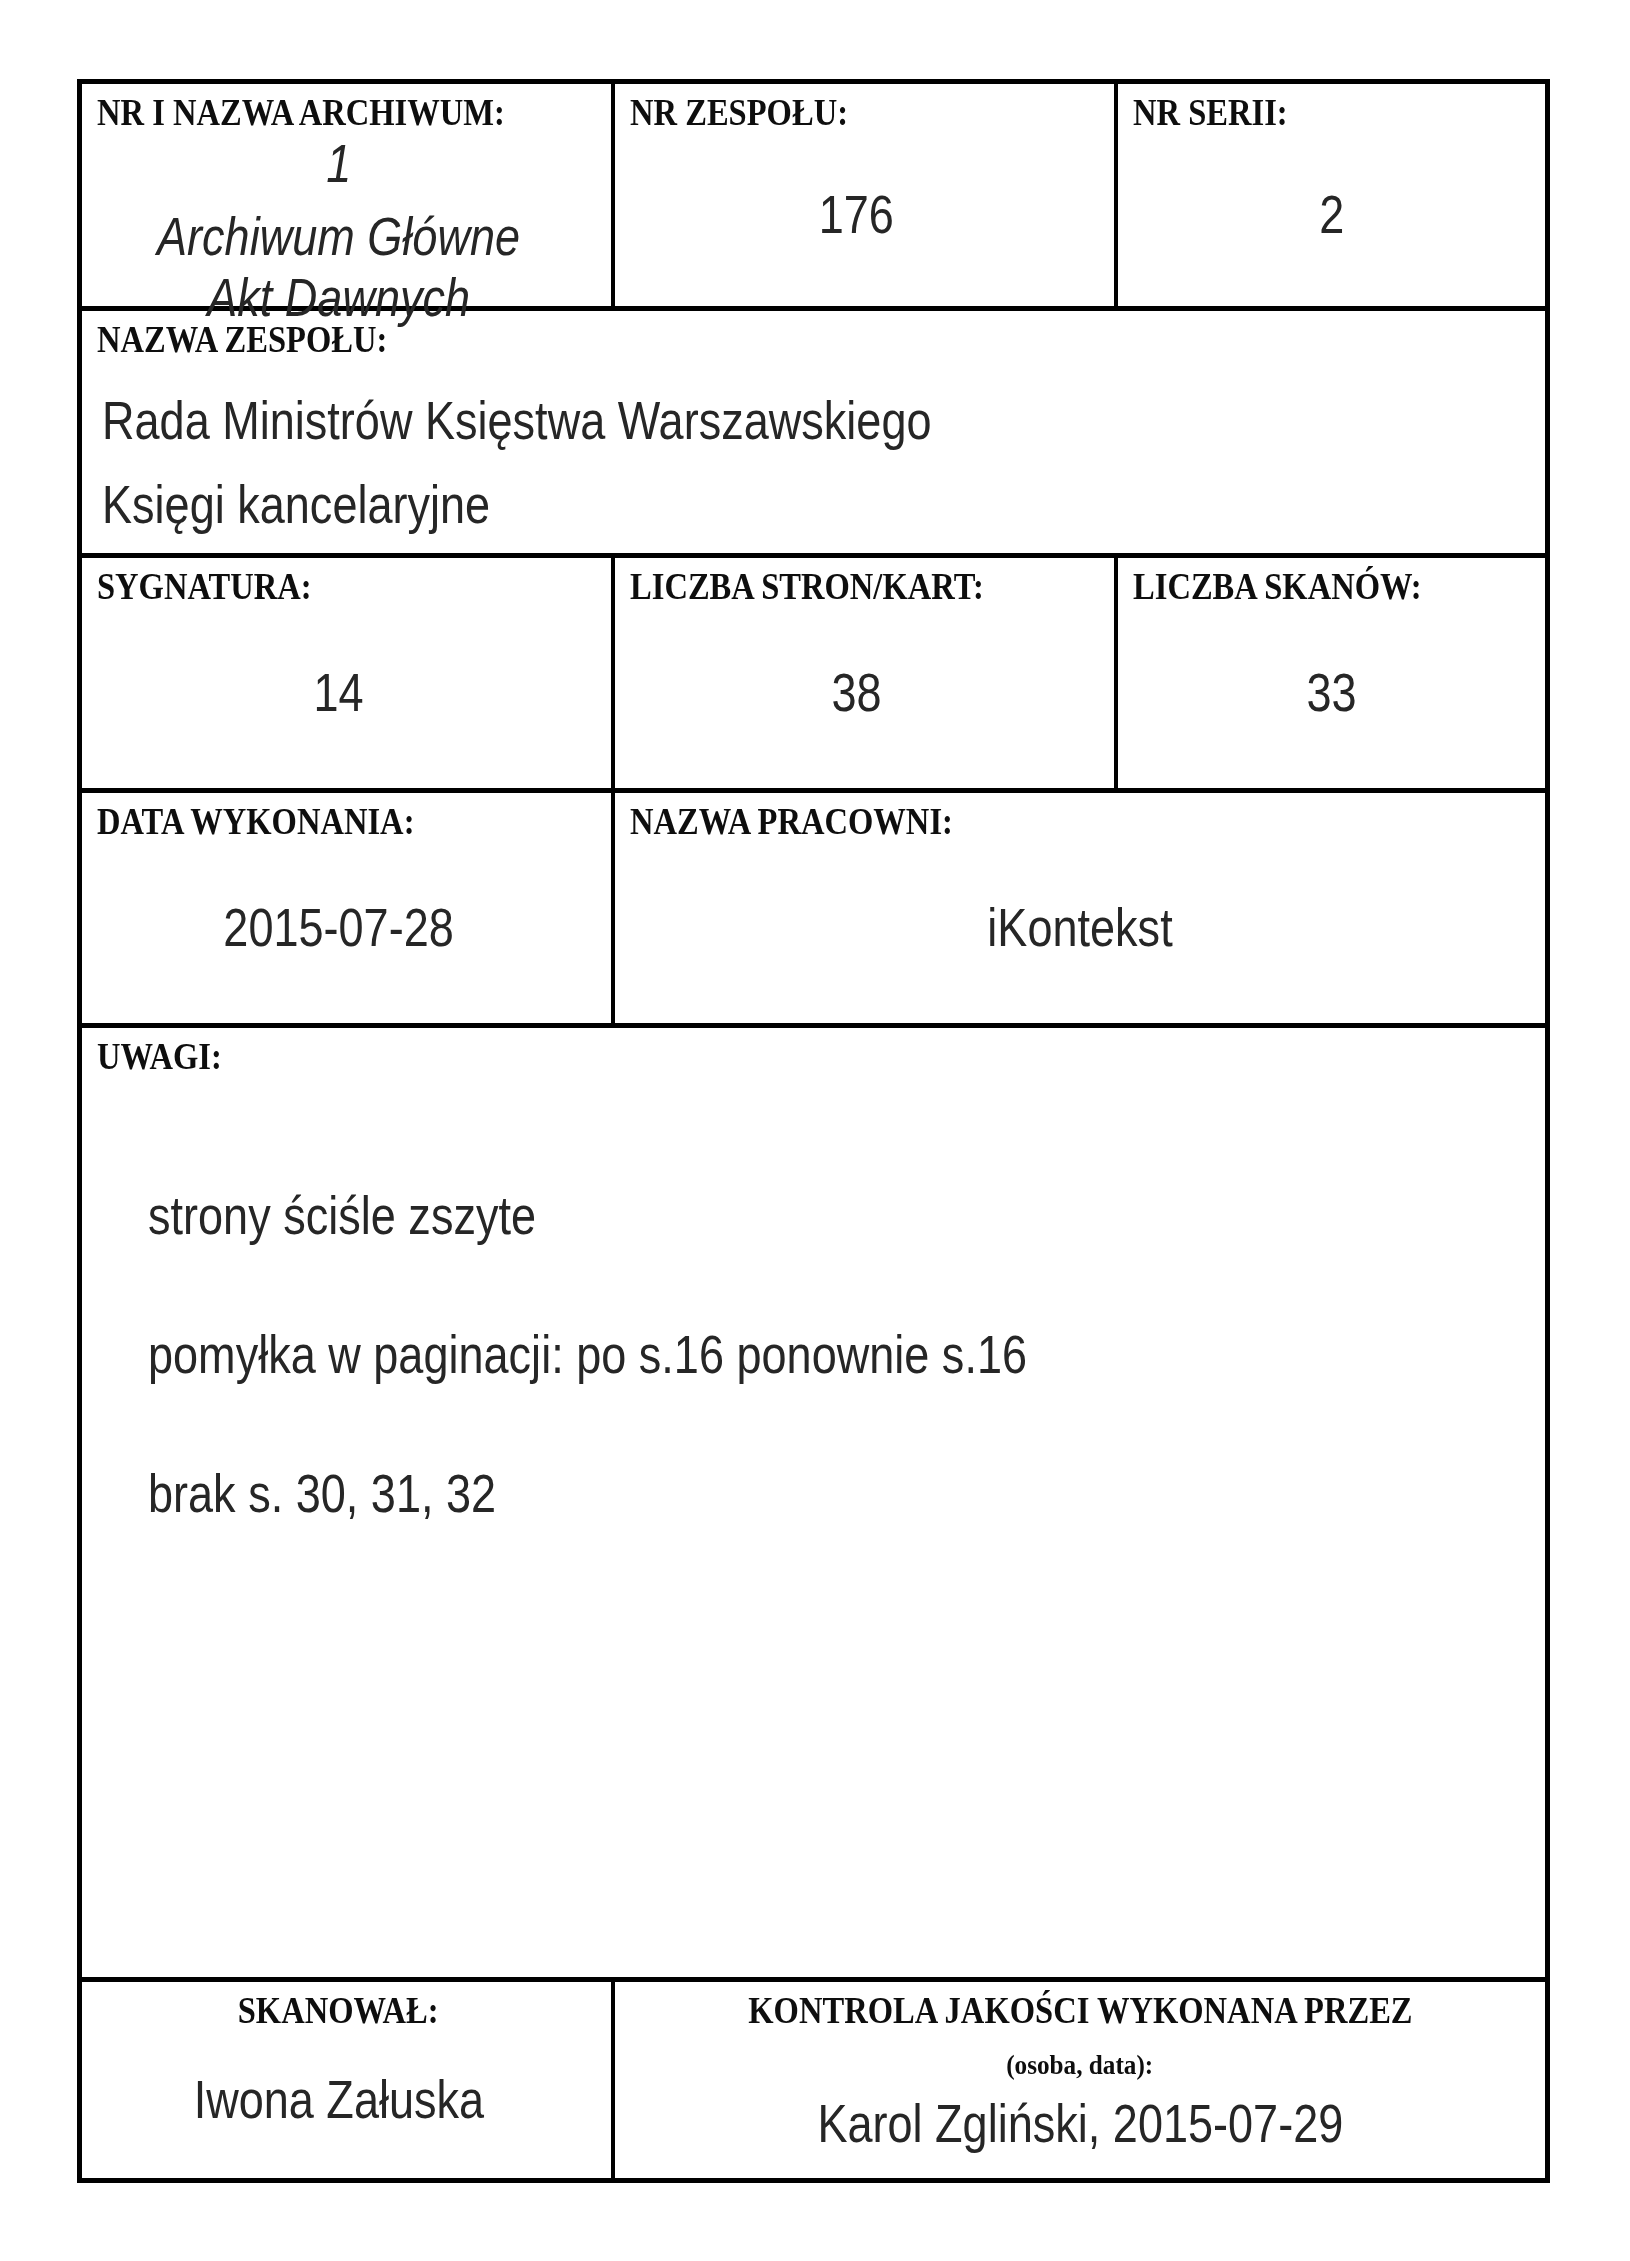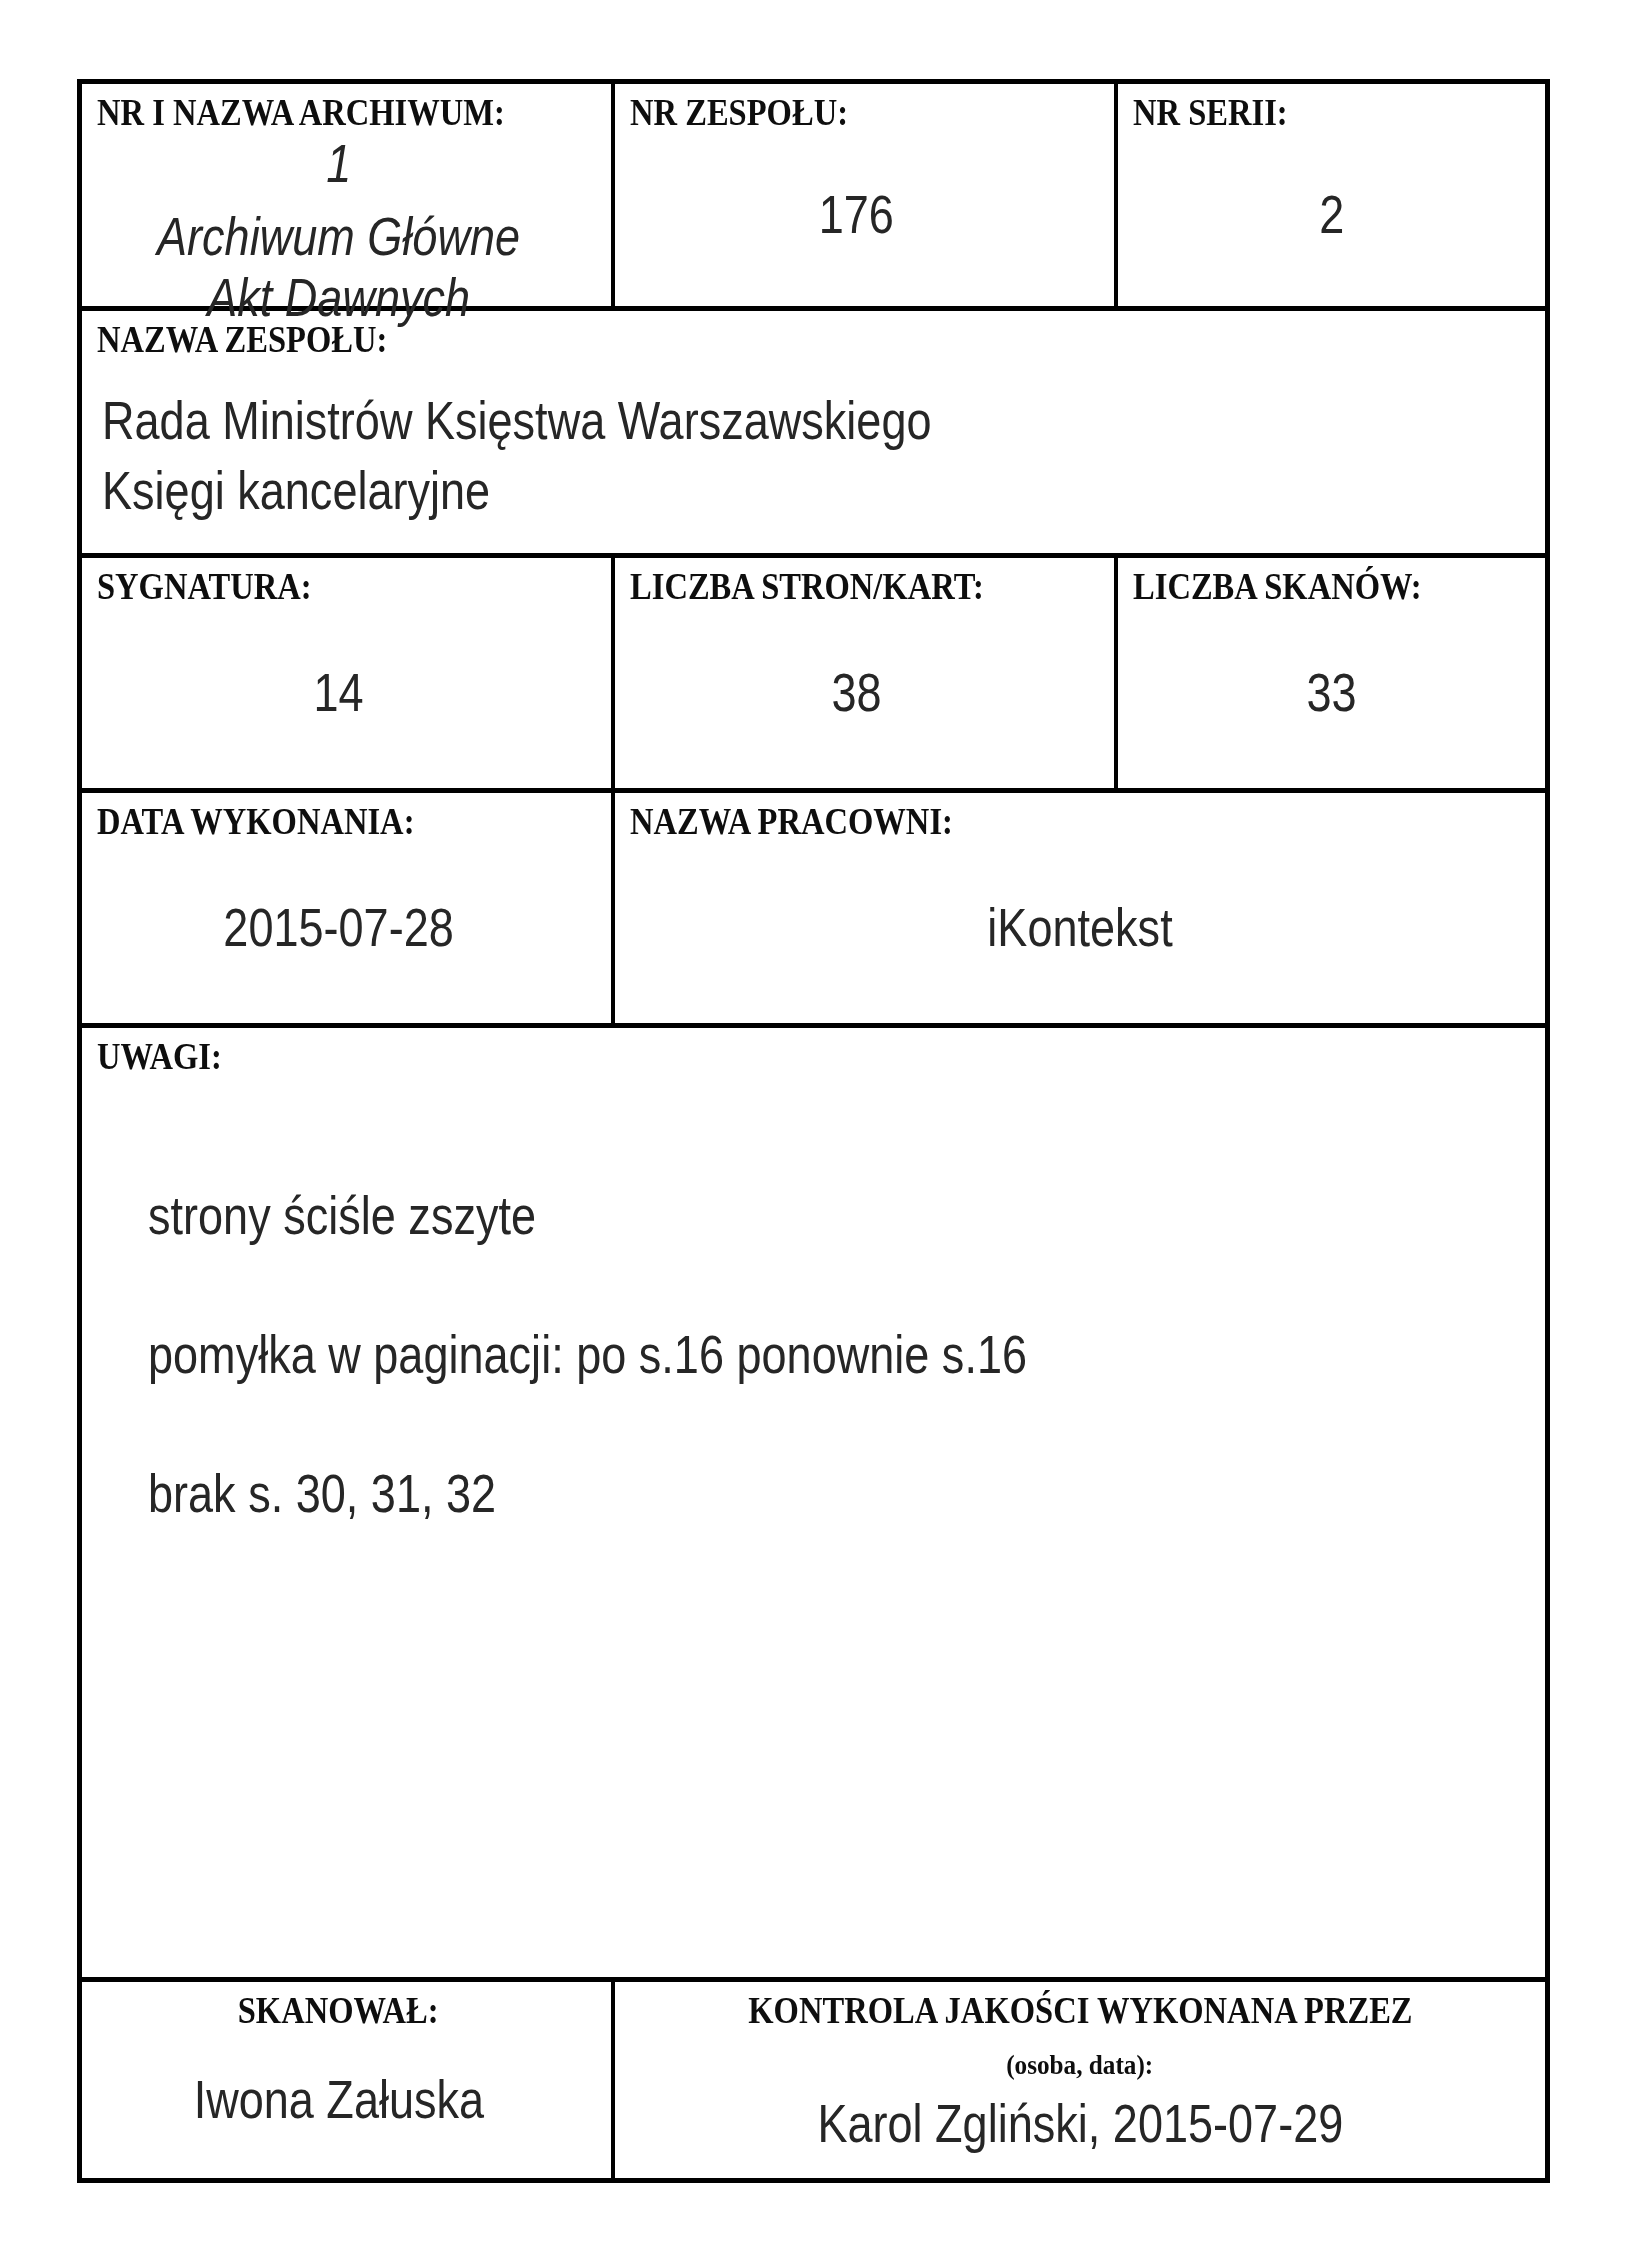--- a/index.html
+++ b/index.html
@@ -21,21 +21,21 @@
          color:#0e0e0e;display:inline-block;white-space:nowrap;margin-top:17px;
          transform:scaleX(0.9);transform-origin:50% 50%;align-self:center;}
   .value{font-family:"Liberation Sans","DejaVu Sans",sans-serif;font-size:53px;color:#262626;
          display:inline-block;white-space:nowrap;line-height:1.15;
          transform:scaleX(0.85);transform-origin:50% 50%;}
   .value.tleft{transform-origin:0 50%;}
   .italic{font-style:italic;}
   .vcenter{margin:auto 0;align-self:center;text-align:center;}
   .stack{margin:auto 0;display:flex;flex-direction:column;align-items:center;}
   .stack .num{margin-bottom:12px;}
-  .lines{margin-top:30px;padding-left:5.3px;display:flex;flex-direction:column;gap:9px;align-items:flex-start;}
+  .lines{margin-top:30px;padding-left:5.3px;display:flex;flex-direction:column;gap:23px;align-items:flex-start;}
   .remarks{margin-top:108px;padding-left:51px;display:flex;flex-direction:column;align-items:flex-start;}
   .remark + .remark{margin-top:78px;}
   .sigcell{align-items:center;}
   .sigcell .vcenter{margin:auto 0;}
 </style>
 </head>
 <body>
 
 <div class="page">
   <div class="table">

